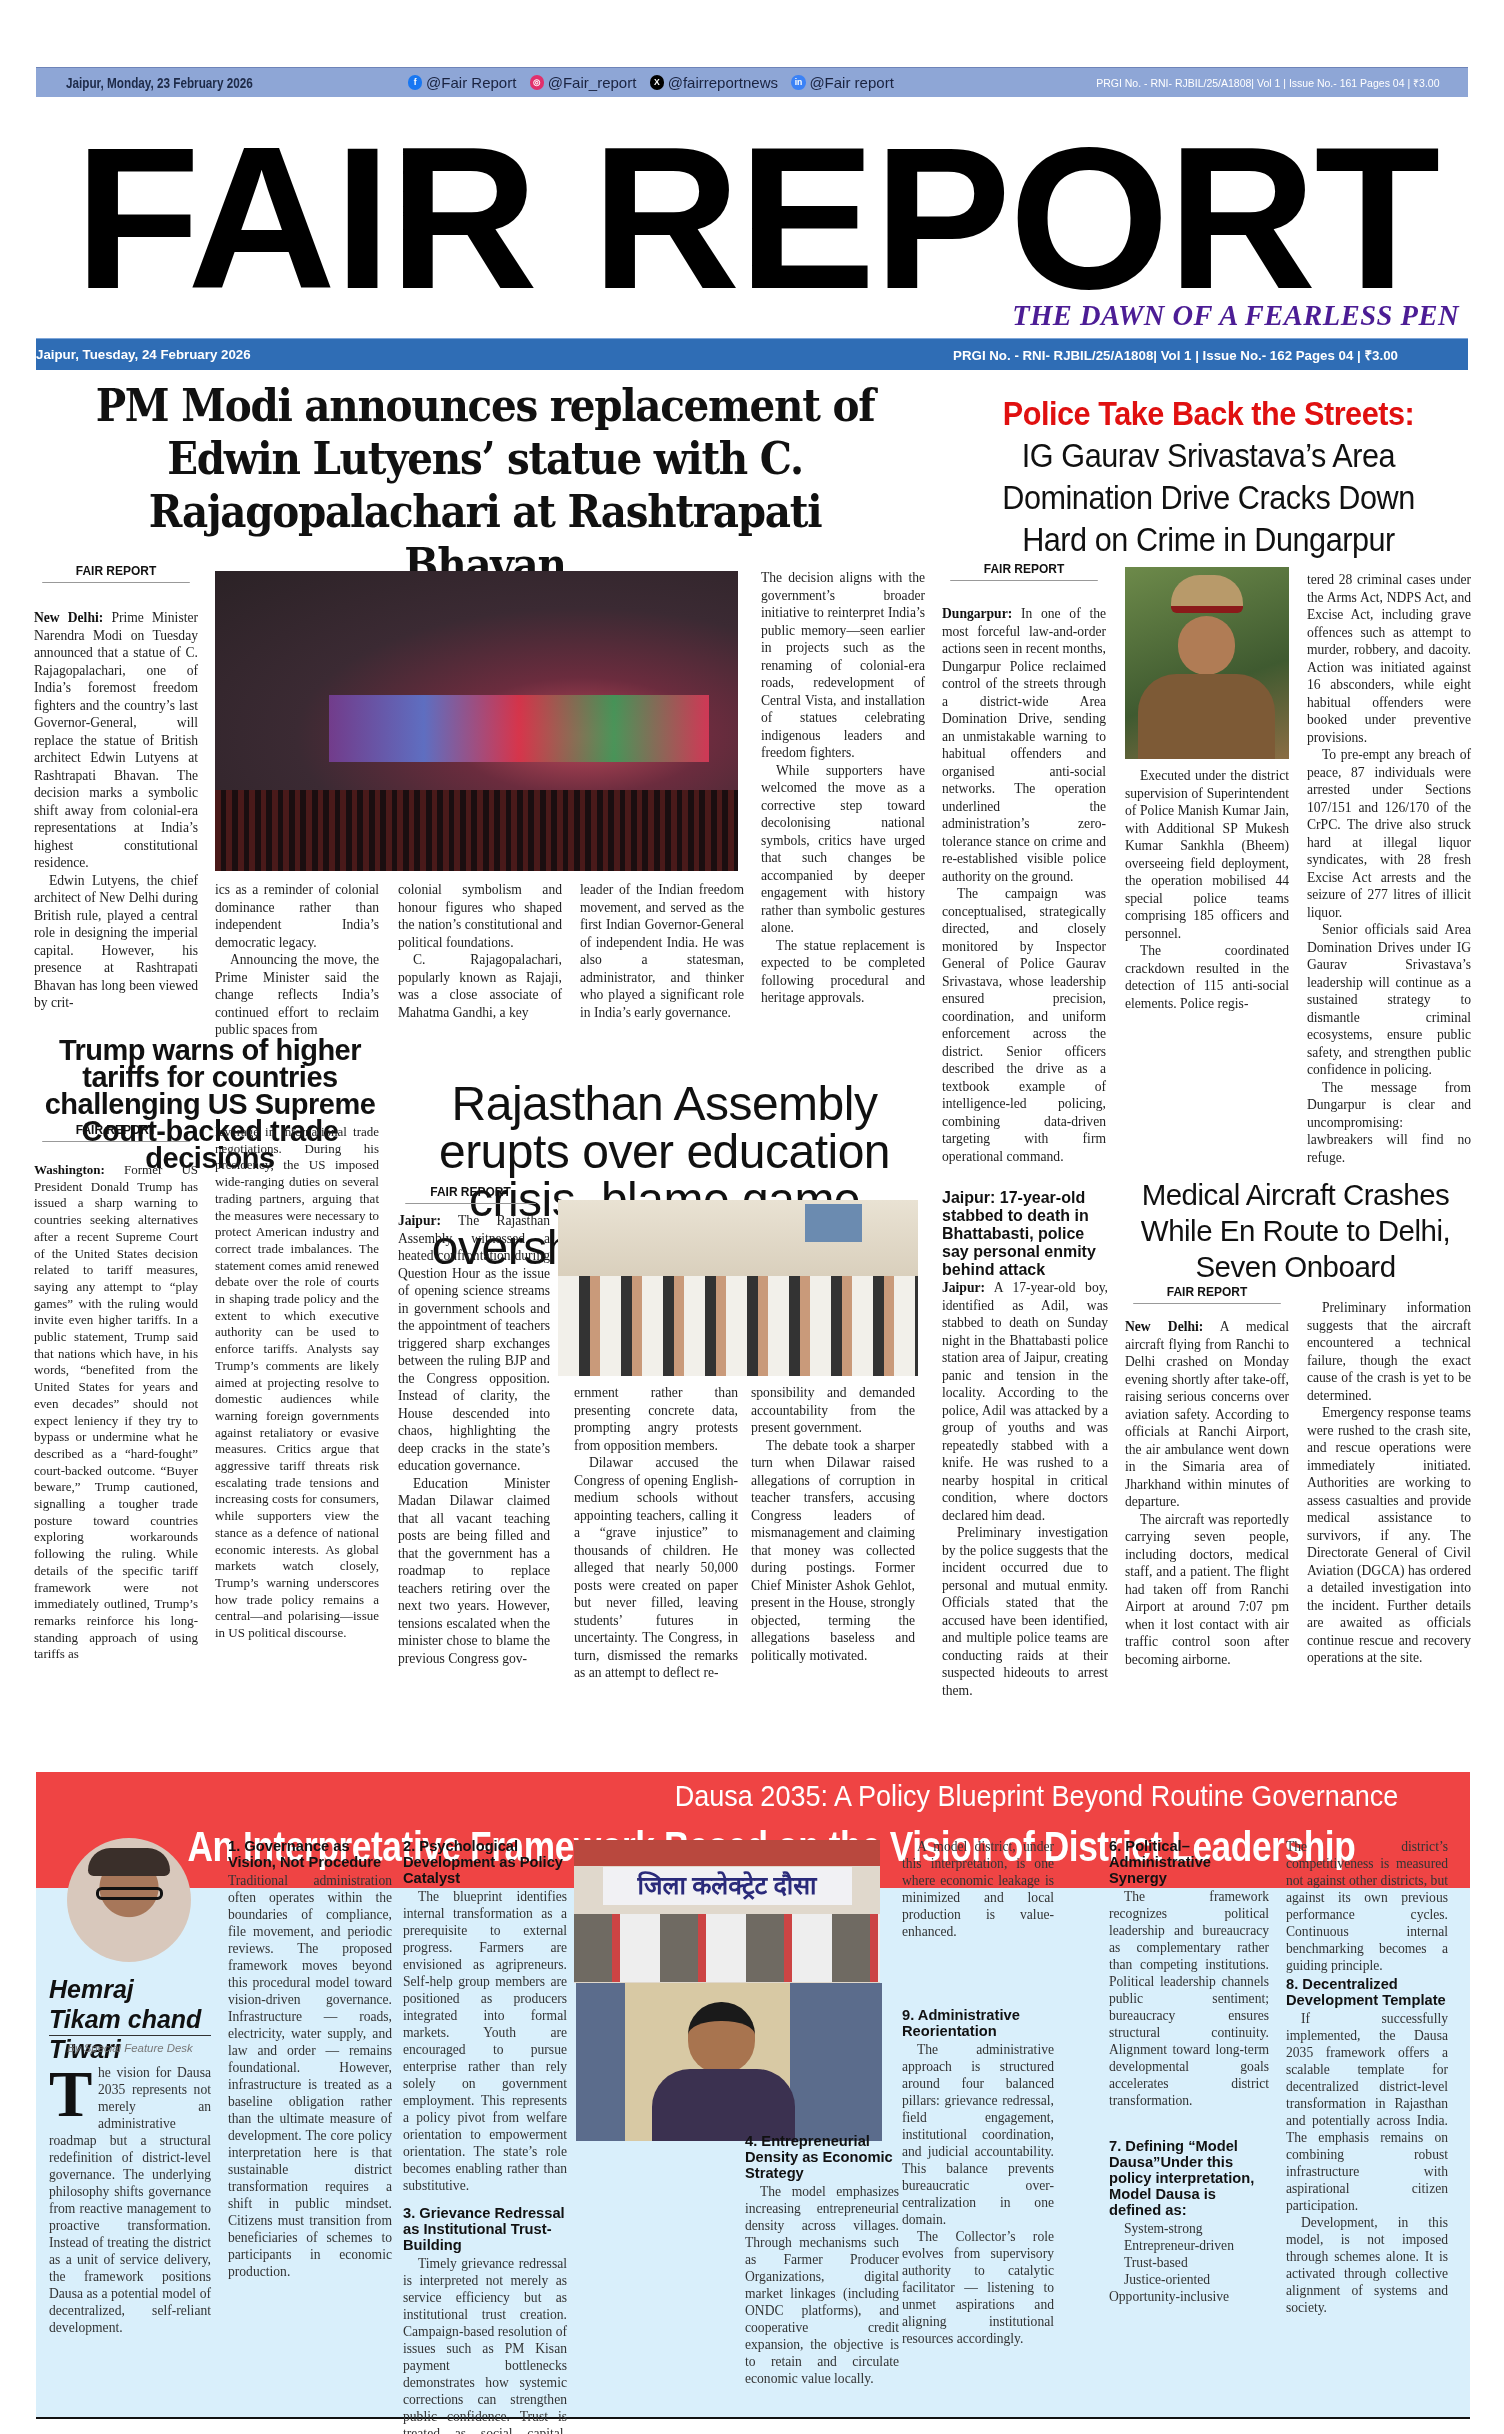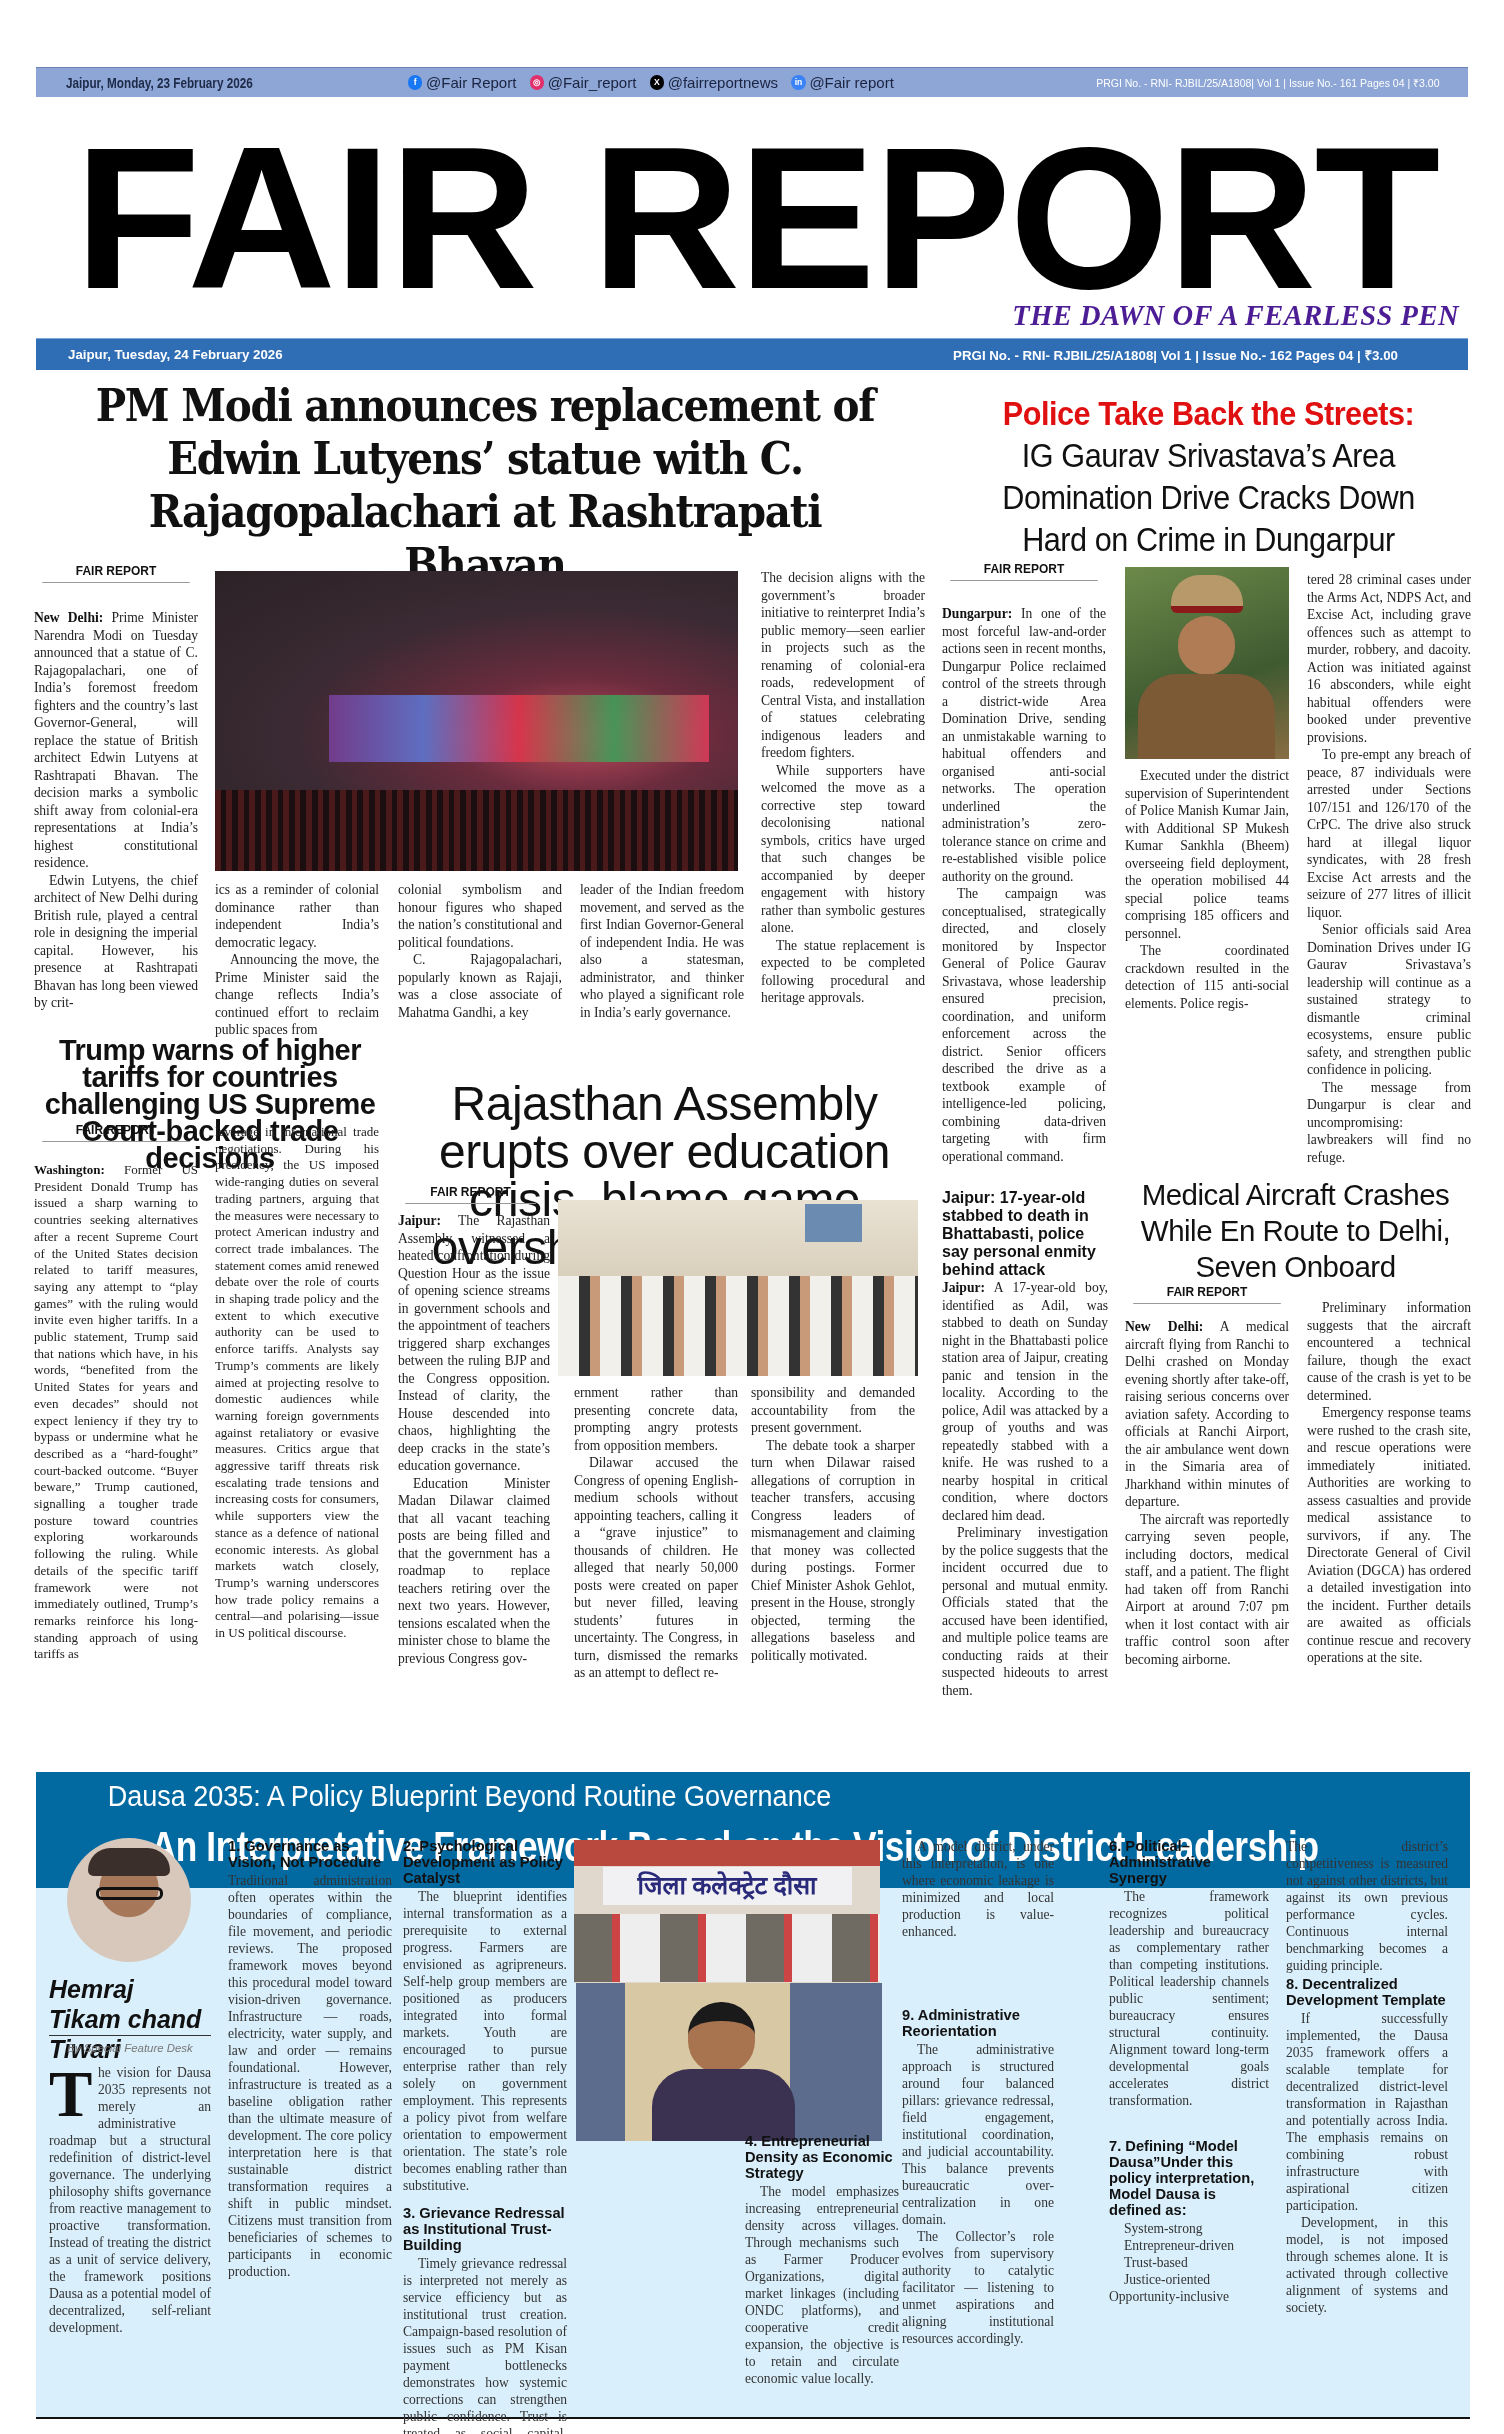--- a/index.html
+++ b/index.html
@@ -8,36 +8,36 @@
 .serif{font-family:"Liberation Serif","DejaVu Serif",serif}
 .topbar{left:36px;top:67px;width:1432px;height:30px;background:#8ea6d6;display:flex;align-items:center;font-family:"Liberation Sans",sans-serif;font-size:14.3px;font-weight:bold;color:#1d2a48;border-top:1.9px solid #6e84b8}
 .topbar .date{margin-left:30px;width:285px;transform:scaleX(.82);transform-origin:left}
 .socials{display:flex;gap:13.3px;margin-left:57px;font-weight:normal;font-size:15px;color:#1a2340}
 .soc{display:flex;align-items:center;gap:3.8px}
 .ic{width:14.3px;height:14.3px;border-radius:50%;display:inline-flex;align-items:center;justify-content:center;font-size:8.6px;color:#fff;font-weight:bold}
 .topbar .prgi{margin-left:auto;margin-right:28.5px;font-size:10.5px;color:#fff;font-weight:normal}
 .masthead{left:28.5px;top:128px;width:1455px;height:181px;font-family:"Liberation Sans","DejaVu Sans",sans-serif;font-weight:900;font-size:202px;letter-spacing:-1.9px;color:#000;line-height:181px;text-align:center;transform:scaleX(1.02)}
 .tagline{right:46px;top:300px;font-family:"Liberation Serif",serif;font-style:italic;font-weight:bold;font-size:28.5px;color:#4c1d95;letter-spacing:0.5px}
 .datebar{left:36px;top:338px;width:1432px;height:32px;background:#2f6db5;color:#fff;font-family:"Liberation Sans",sans-serif;font-size:13.3px;font-weight:bold;display:flex;align-items:center;border-top:1.9px solid #7fa6d8}
-.datebar .date{margin-left:32px}
+.datebar .date{}
 .datebar .prgi{margin-left:auto;margin-right:70px;font-size:13.3px}
 h1.lead{left:57px;top:379px;width:856px;font-family:"DejaVu Serif",serif;font-weight:bold;font-size:44px;line-height:53px;text-align:center;color:#111;letter-spacing:-1.4px;transform:scaleX(.92);transform-origin:center}
 .byline{font-family:"Liberation Sans",sans-serif;font-weight:bold;font-size:13.3px;text-align:center;color:#111;border-bottom:1.9px solid #999;padding-bottom:3.8px;transform:scaleX(.9)}
 .col{font-family:"Liberation Serif",serif;font-size:13.6px;line-height:17.5px;text-align:justify;color:#222;hyphens:auto}
 .col p{text-indent:15px}
 .col p.first{text-indent:0}
 .col b{color:#111}
 .photo{overflow:hidden}
 .police-h{left:942px;top:392px;width:533px;text-align:center;font-family:"Liberation Sans",sans-serif;transform:scaleX(.9)}
 .police-h .red{color:#e01010;font-size:34px;line-height:42px;font-weight:bold;letter-spacing:-0.5px}
 .police-h .blk{color:#111;font-size:34px;line-height:42px;letter-spacing:-0.5px}
 .h2{font-family:"Liberation Sans",sans-serif;text-align:center;color:#111;letter-spacing:-0.5px}
 .brief-h{font-family:"Liberation Sans",sans-serif;font-weight:bold;font-size:16px;line-height:18px;color:#111}
 .feature{left:36px;top:1772px;width:1434px;height:647px;background:#d9effb;border-bottom:2.9px solid #111}
-.fband{left:36px;top:1772px;width:1434px;height:116px;background:#0369a1;color:#fff;text-align:left;font-family:"Liberation Sans",sans-serif}
+.fband{left:36px;top:1772px;width:1434px;height:116px;background:#ef4444;color:#fff;text-align:right;font-family:"Liberation Sans",sans-serif}
 .fband .s1{font-size:30px;line-height:44px;padding-top:1.9px;transform:scaleX(.9)}
 .fband .s2{font-size:42px;line-height:57px;font-weight:bold;transform:scaleX(.84);letter-spacing:-0.5px}
 .fh{font-family:"Liberation Sans",sans-serif;font-weight:bold;font-size:14.7px;line-height:16px;color:#111;margin-bottom:1.9px}
 .fcol{font-family:"Liberation Serif",serif;font-size:13.6px;line-height:17px;text-align:justify;color:#333}
 .fcol p{text-indent:15px}
 .fcol p.noind{text-indent:0}
 .author{font-family:"Liberation Sans",sans-serif;font-style:italic;font-weight:bold;font-size:25px;line-height:30px;text-align:left;color:#111}
 .desk{font-family:"Liberation Sans",sans-serif;font-style:italic;font-size:11.4px;text-align:center;color:#777;border-top:1.9px solid #333;padding-top:5.7px}
 .dropcap{float:left;font-family:"Liberation Serif",serif;font-weight:bold;font-size:65px;line-height:53px;margin:3.8px 5.7px 0 0;color:#111}
 .list-item{padding-left:15px}

